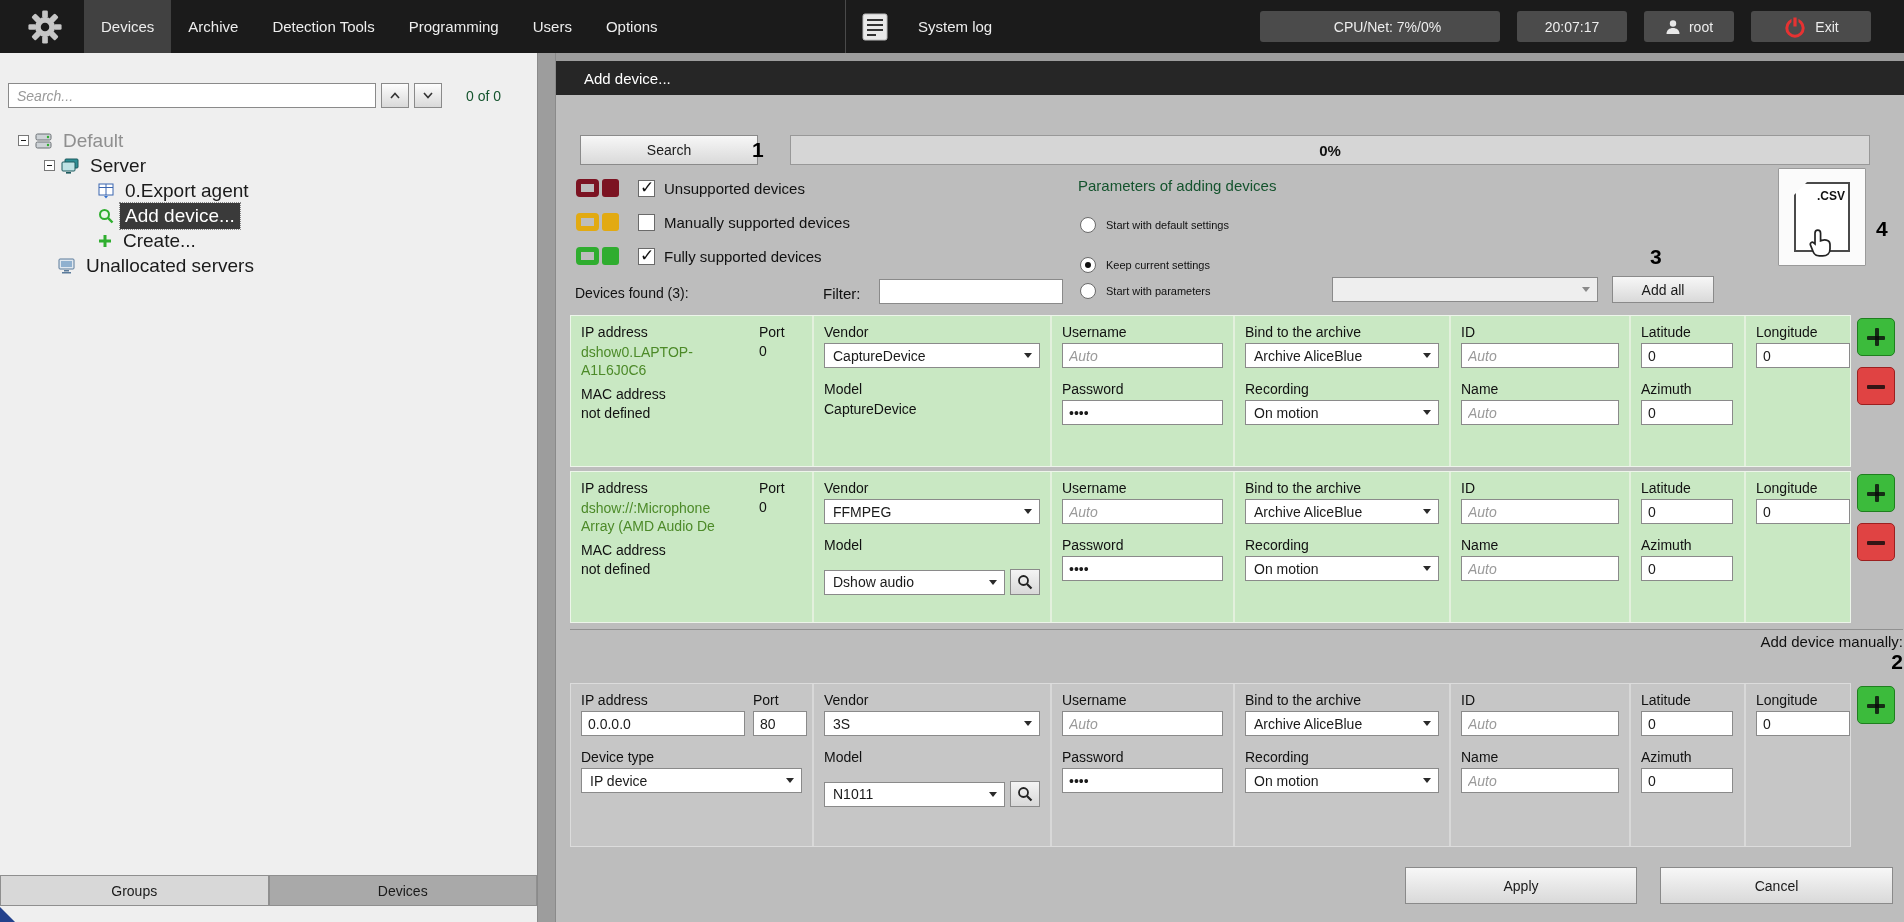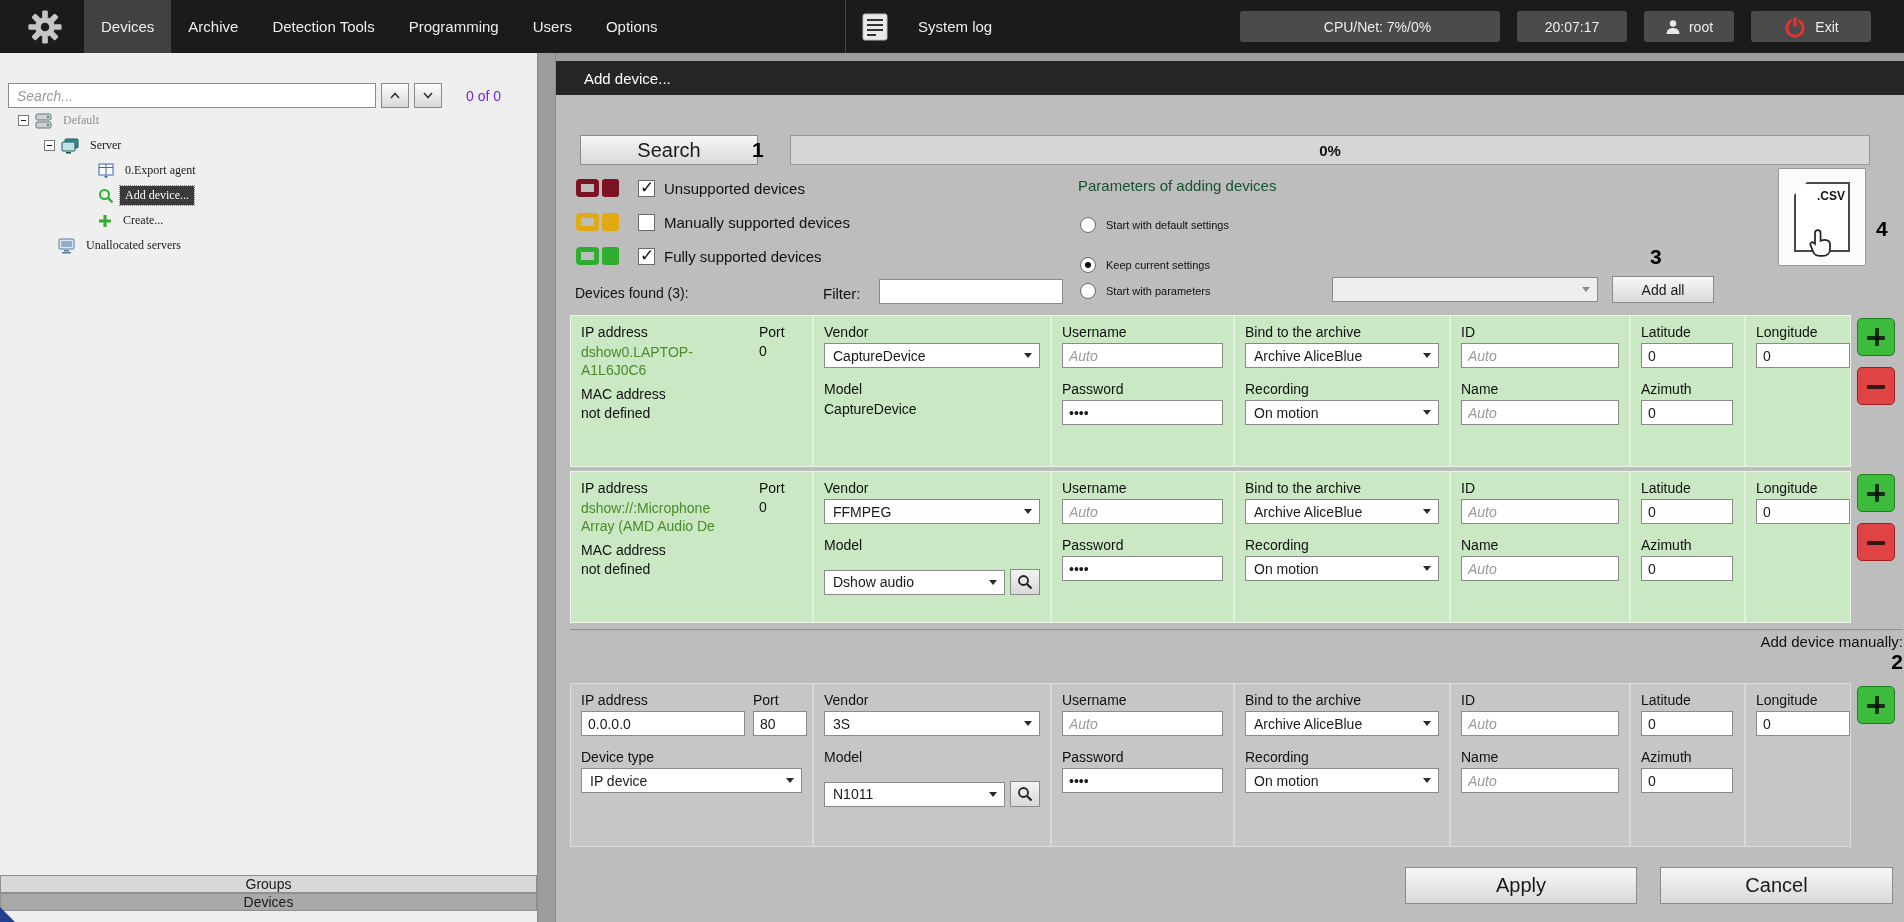--- a/index.html
+++ b/index.html
@@ -9,50 +9,50 @@
   
   .topbar { position:absolute; top:0; left:0; right:0; height:53px; background:#1b1b1b; display:flex; align-items:center; }
   .gear-wrap { margin-left:26px; width:38px; height:38px; display:flex; align-items:center; justify-content:center; }
   .tabs { display:flex; height:53px; margin-left:20px; }
   .tab { display:flex; align-items:center; padding:0 17px; color:#ededed; font-size:15px; white-space:nowrap; }
   .tab.active { background:#414141; }
   .syslog { position:absolute; left:845px; top:0; height:53px; display:flex; align-items:center; border-left:1px solid #4a4a4a; padding-left:16px; color:#ededed; font-size:15px; }
   .syslog .lbl { margin-left:30px; }
   .tb-right { position:absolute; right:33px; top:11px; display:flex; gap:17px; }
   .tb-box { background:#4b4b4b; color:#ededed; border-radius:3px; height:31px; display:flex; align-items:center; justify-content:center; font-size:14px; gap:8px; }
-  .tb-cpu { width:260px;padding-left:15px; } .tb-time { width:110px; } .tb-user { width:90px; } .tb-exit { width:120px; }
+  .tb-cpu { width:240px;padding-left:15px; } .tb-time { width:110px; } .tb-user { width:90px; } .tb-exit { width:120px; }
 
   
   .left-panel { position:absolute; top:53px; left:0; width:537px; bottom:0; background:#efefef; }
   .search-row { display:flex; align-items:center; margin:30px 8px 0 8px; }
   .search-input { width:368px; height:25px; border:1px solid #8a8a8a; padding:0 8px; font-size:14px; font-family:inherit; background:#fff; color:#222; }
   .search-input::placeholder { font-style:italic; color:#9a9a9a; }
   .ud-btn { width:28px; height:25px; margin-left:5px; background:linear-gradient(#fdfdfd,#d9d9d9); border:1px solid #8a8a8a; display:flex; align-items:center; justify-content:center; }
-  .result-count { margin-left:24px; font-size:14px; color:#6d28d9; }
-  .tree { font-size:12px;font-family:Liberation Serif, serif; }
+  .result-count { margin-left:24px; font-size:14px; color:#14532d; }
+  .tree { margin-top:20px; font-size:19px; }
   .tree-row { display:flex; align-items:center; height:25px; gap:6px; }
   .ind-0 { padding-left:18px; } .ind-1 { padding-left:44px; } .ind-1b { padding-left:58px; } .ind-2 { padding-left:98px; }
   .expander { width:11px; height:11px; min-width:11px; background:#fff; border:1px solid #787878; position:relative; }
   .expander::after { content:""; position:absolute; left:2px; right:2px; top:4px; height:1px; background:#1a1a1a; }
   .tree-label { padding:2px 5px; color:#1a1a1a; white-space:nowrap; }
   .tree-label.dim { color:#8f8f8f; }
   .tree-label.selected { background:#3a3a3a; color:#fff; outline:1px dotted #888; }
-  .left-tabs { position:absolute; left:0; right:0; bottom:16px; height:31px; display:flex;flex-direction:column; }
+  .left-tabs { position:absolute; left:0; right:0; bottom:16px; height:31px; display:flex; }
   .ltab { flex:1; display:flex; align-items:center; justify-content:center; font-size:14px; color:#1a1a1a; border:1px solid #8f8f8f; background:#d8d8d8; }
   .ltab.active { background:#a9a9a9; }
   .corner-tri { position:absolute; left:0; bottom:0; width:0; height:0; border-bottom:15px solid #23418c; border-right:15px solid transparent; }
 
   .splitter { position:absolute; top:53px; left:537px; width:19px; bottom:0; background:#9d9d9d; border-left:1px solid #8a8a8a; border-right:1px solid #8a8a8a; }
 
   
   .right-panel { position:absolute; top:61px; left:556px; right:0; bottom:0; background:#bdbdbd; }
   .panel-header { height:34px; background:#262626; color:#fff; font-size:15px; display:flex; align-items:center; padding-left:28px; }
   .panel-body { position:relative; height:calc(100% - 34px); }
 
-  .gbtn { background:linear-gradient(#f7f7f7,#d9d9d9); border:1px solid #8a8a8a; font-size:20px; font-family:inherit; color:#1a1a1a; display:flex; align-items:center; justify-content:center; }
+  .gbtn { background:linear-gradient(#f7f7f7,#d9d9d9); border:1px solid #8a8a8a; font-size:14px; font-family:inherit; color:#1a1a1a; display:flex; align-items:center; justify-content:center; }
   .pb-search { position:absolute; left:24px; top:40px; width:178px; height:30px; }
   .progress { position:absolute; left:234px; top:40px; width:1080px; height:30px; background:#d6d6d6; border:1px solid #989898; display:flex; align-items:center; justify-content:center; font-weight:bold; font-size:15px; color:#111; }
   .annotation { position:absolute; font-weight:bold; font-size:21px; color:#000; }
   .ann-1 { left:196px; top:43px; }
   .ann-3 { left:1094px; top:150px; }
   .ann-4 { left:1320px; top:122px; }
   .ann-inline { position:static; margin-left:62px; }
 
   .filter-row { position:absolute; left:20px; display:flex; align-items:center; height:30px; }
   .frow-1 { top:78px; } .frow-2 { top:112px; } .frow-3 { top:146px; }

